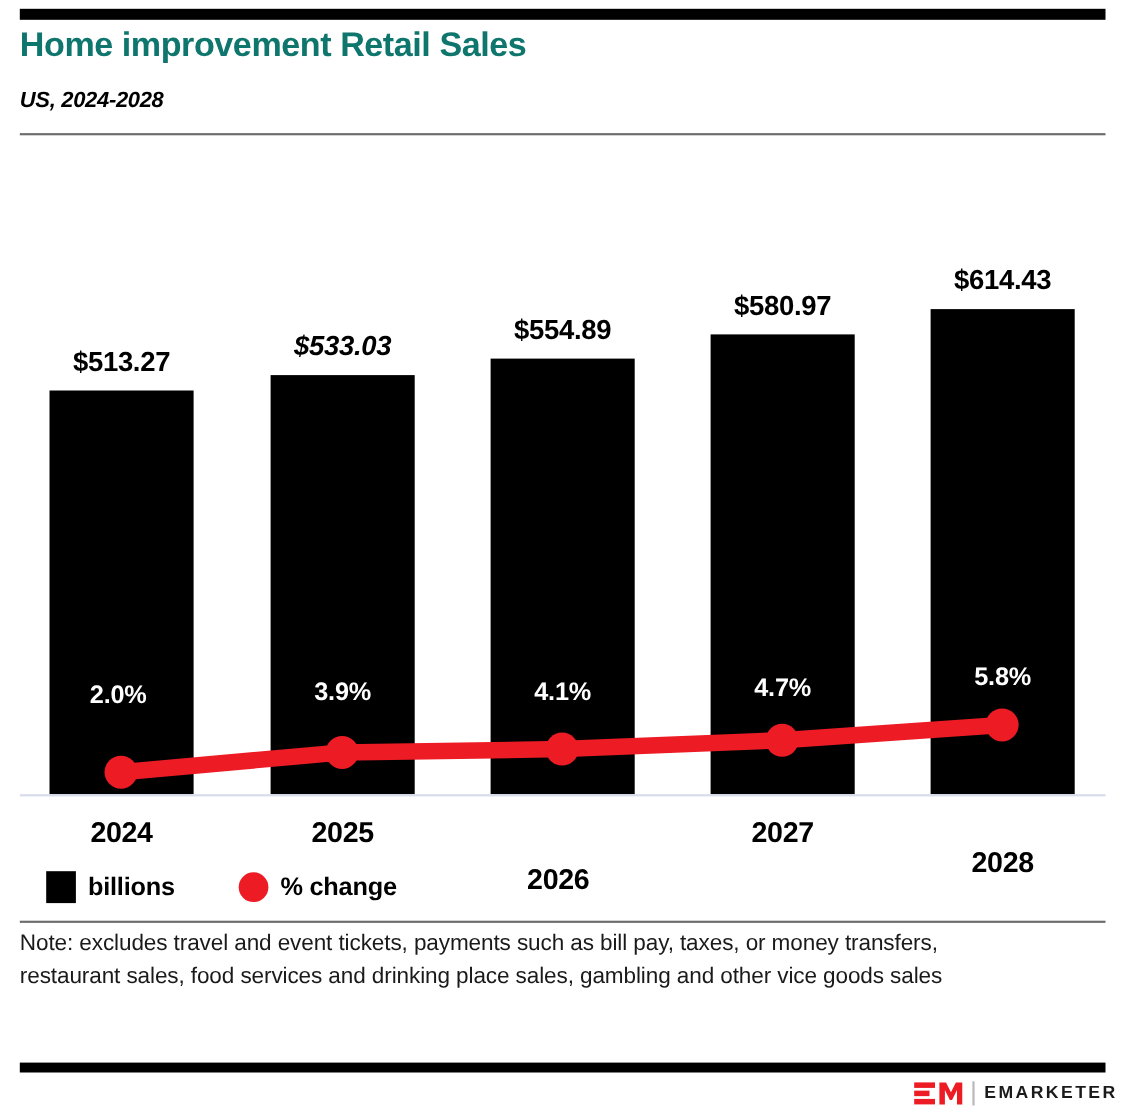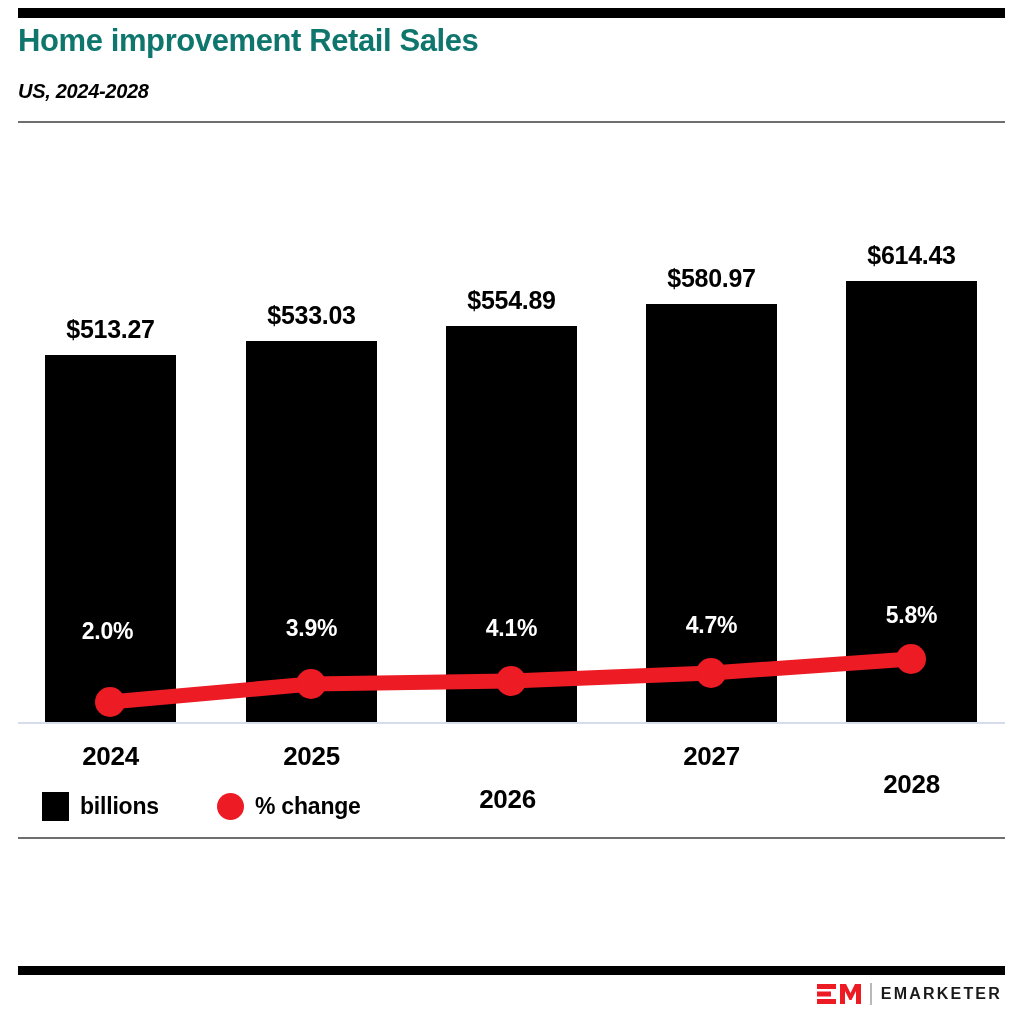--- a/index.html
+++ b/index.html
@@ -179,21 +179,21 @@
   .bottom-rule {
     position: absolute;
     left: 18px;
     top: 966px;
     width: 987px;
     height: 9px;
     background: #000000;
   }
   .brand {
     position: absolute;
-    right: 18px;
+    right: 4px;
     top: 982px;
     display: flex;
     align-items: center;
     gap: 9px;
   }
   .brand-mark { display: block; }
   .brand-divider {
     width: 1.5px;
     height: 22px;
     background: #b9b9b9;
@@ -215,21 +215,21 @@
 
 <div class="plot">
 
   <div class="bar" style="left:45px;  top:355px; width:131px; height:367px;"></div>
   <div class="bar" style="left:246px; top:341px; width:131px; height:381px;"></div>
   <div class="bar" style="left:446px; top:326px; width:131px; height:396px;"></div>
   <div class="bar" style="left:646px; top:304px; width:131px; height:418px;"></div>
   <div class="bar" style="left:846px; top:281px; width:131px; height:441px;"></div>
 
   <div class="bar-label" style="left:45px;  top:315px; width:131px;">$513.27</div>
-  <div class="bar-label" style="left:246px; top:301px; width:131px;">$533.03</div>
+  <div class="bar-label" style="left:246px; top:301px; width:131px;font-style:italic;">$533.03</div>
   <div class="bar-label" style="left:446px; top:286px; width:131px;">$554.89</div>
   <div class="bar-label" style="left:646px; top:264px; width:131px;">$580.97</div>
   <div class="bar-label" style="left:846px; top:241px; width:131px;">$614.43</div>
 
   <div class="pct-label" style="left:45px;  top:618px; width:125px;">2.0%</div>
   <div class="pct-label" style="left:246px; top:615px; width:131px;">3.9%</div>
   <div class="pct-label" style="left:446px; top:615px; width:131px;">4.1%</div>
   <div class="pct-label" style="left:646px; top:612px; width:131px;">4.7%</div>
   <div class="pct-label" style="left:846px; top:602px; width:131px;">5.8%</div>
 
@@ -257,20 +257,21 @@
     <span class="legend-label">billions</span>
   </div>
   <div class="legend-item">
     <span class="swatch-circle"></span>
     <span class="legend-label">% change</span>
   </div>
 </div>
 <div class="legend-rule"></div>
 
 <div class="notes">
+  <div class="note-text">Note: excludes travel and event tickets, payments such as bill pay, taxes, or money transfers, restaurant sales, food services and drinking place sales, gambling and other vice goods sales</div>
 </div>
 
 <div class="bottom-rule"></div>
 <div class="brand">
   <svg class="brand-mark" width="44" height="24" viewBox="0 0 44 24">
     <rect x="0" y="2" width="19" height="5" fill="#ED1B24"></rect>
     <rect x="0" y="9.5" width="14" height="5" fill="#ED1B24"></rect>
     <rect x="0" y="17" width="19" height="5" fill="#ED1B24"></rect>
     <polygon points="23,22 23,2 29,2 33.5,11 38,2 44,2 44,22 39,22 39,9 34.5,18 32.5,18 28,9 28,22" fill="#ED1B24"></polygon>
   </svg>

